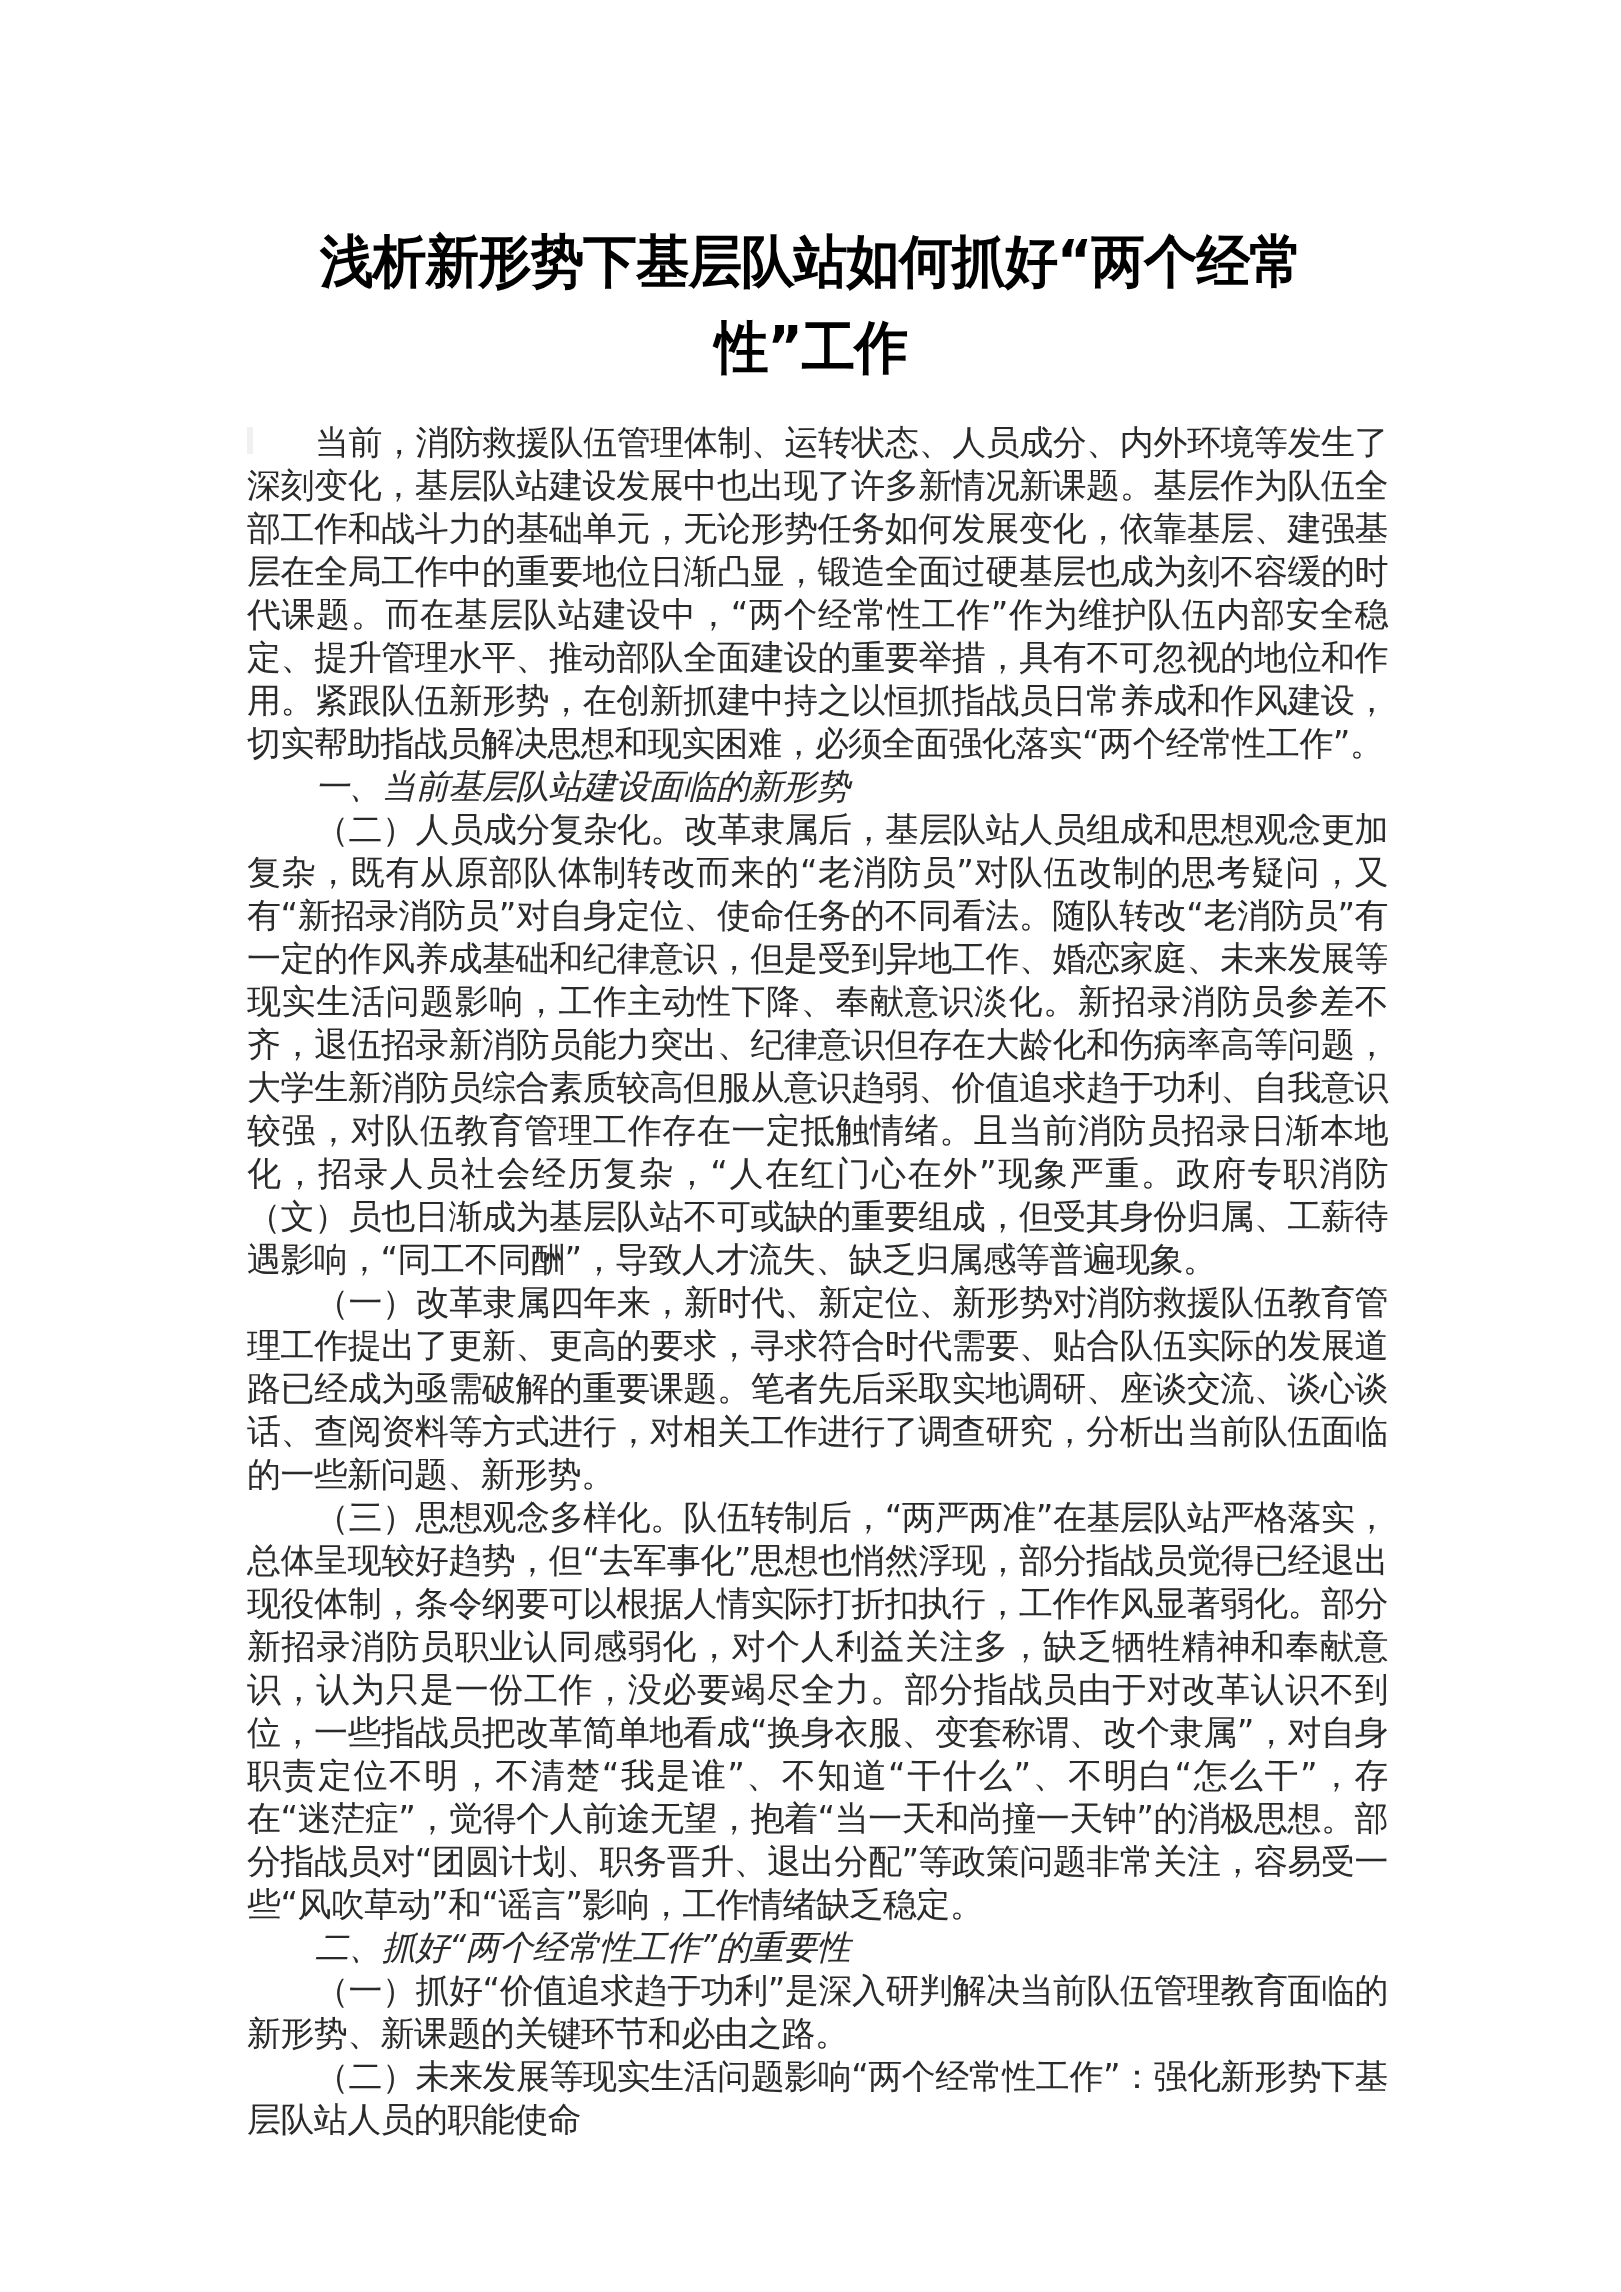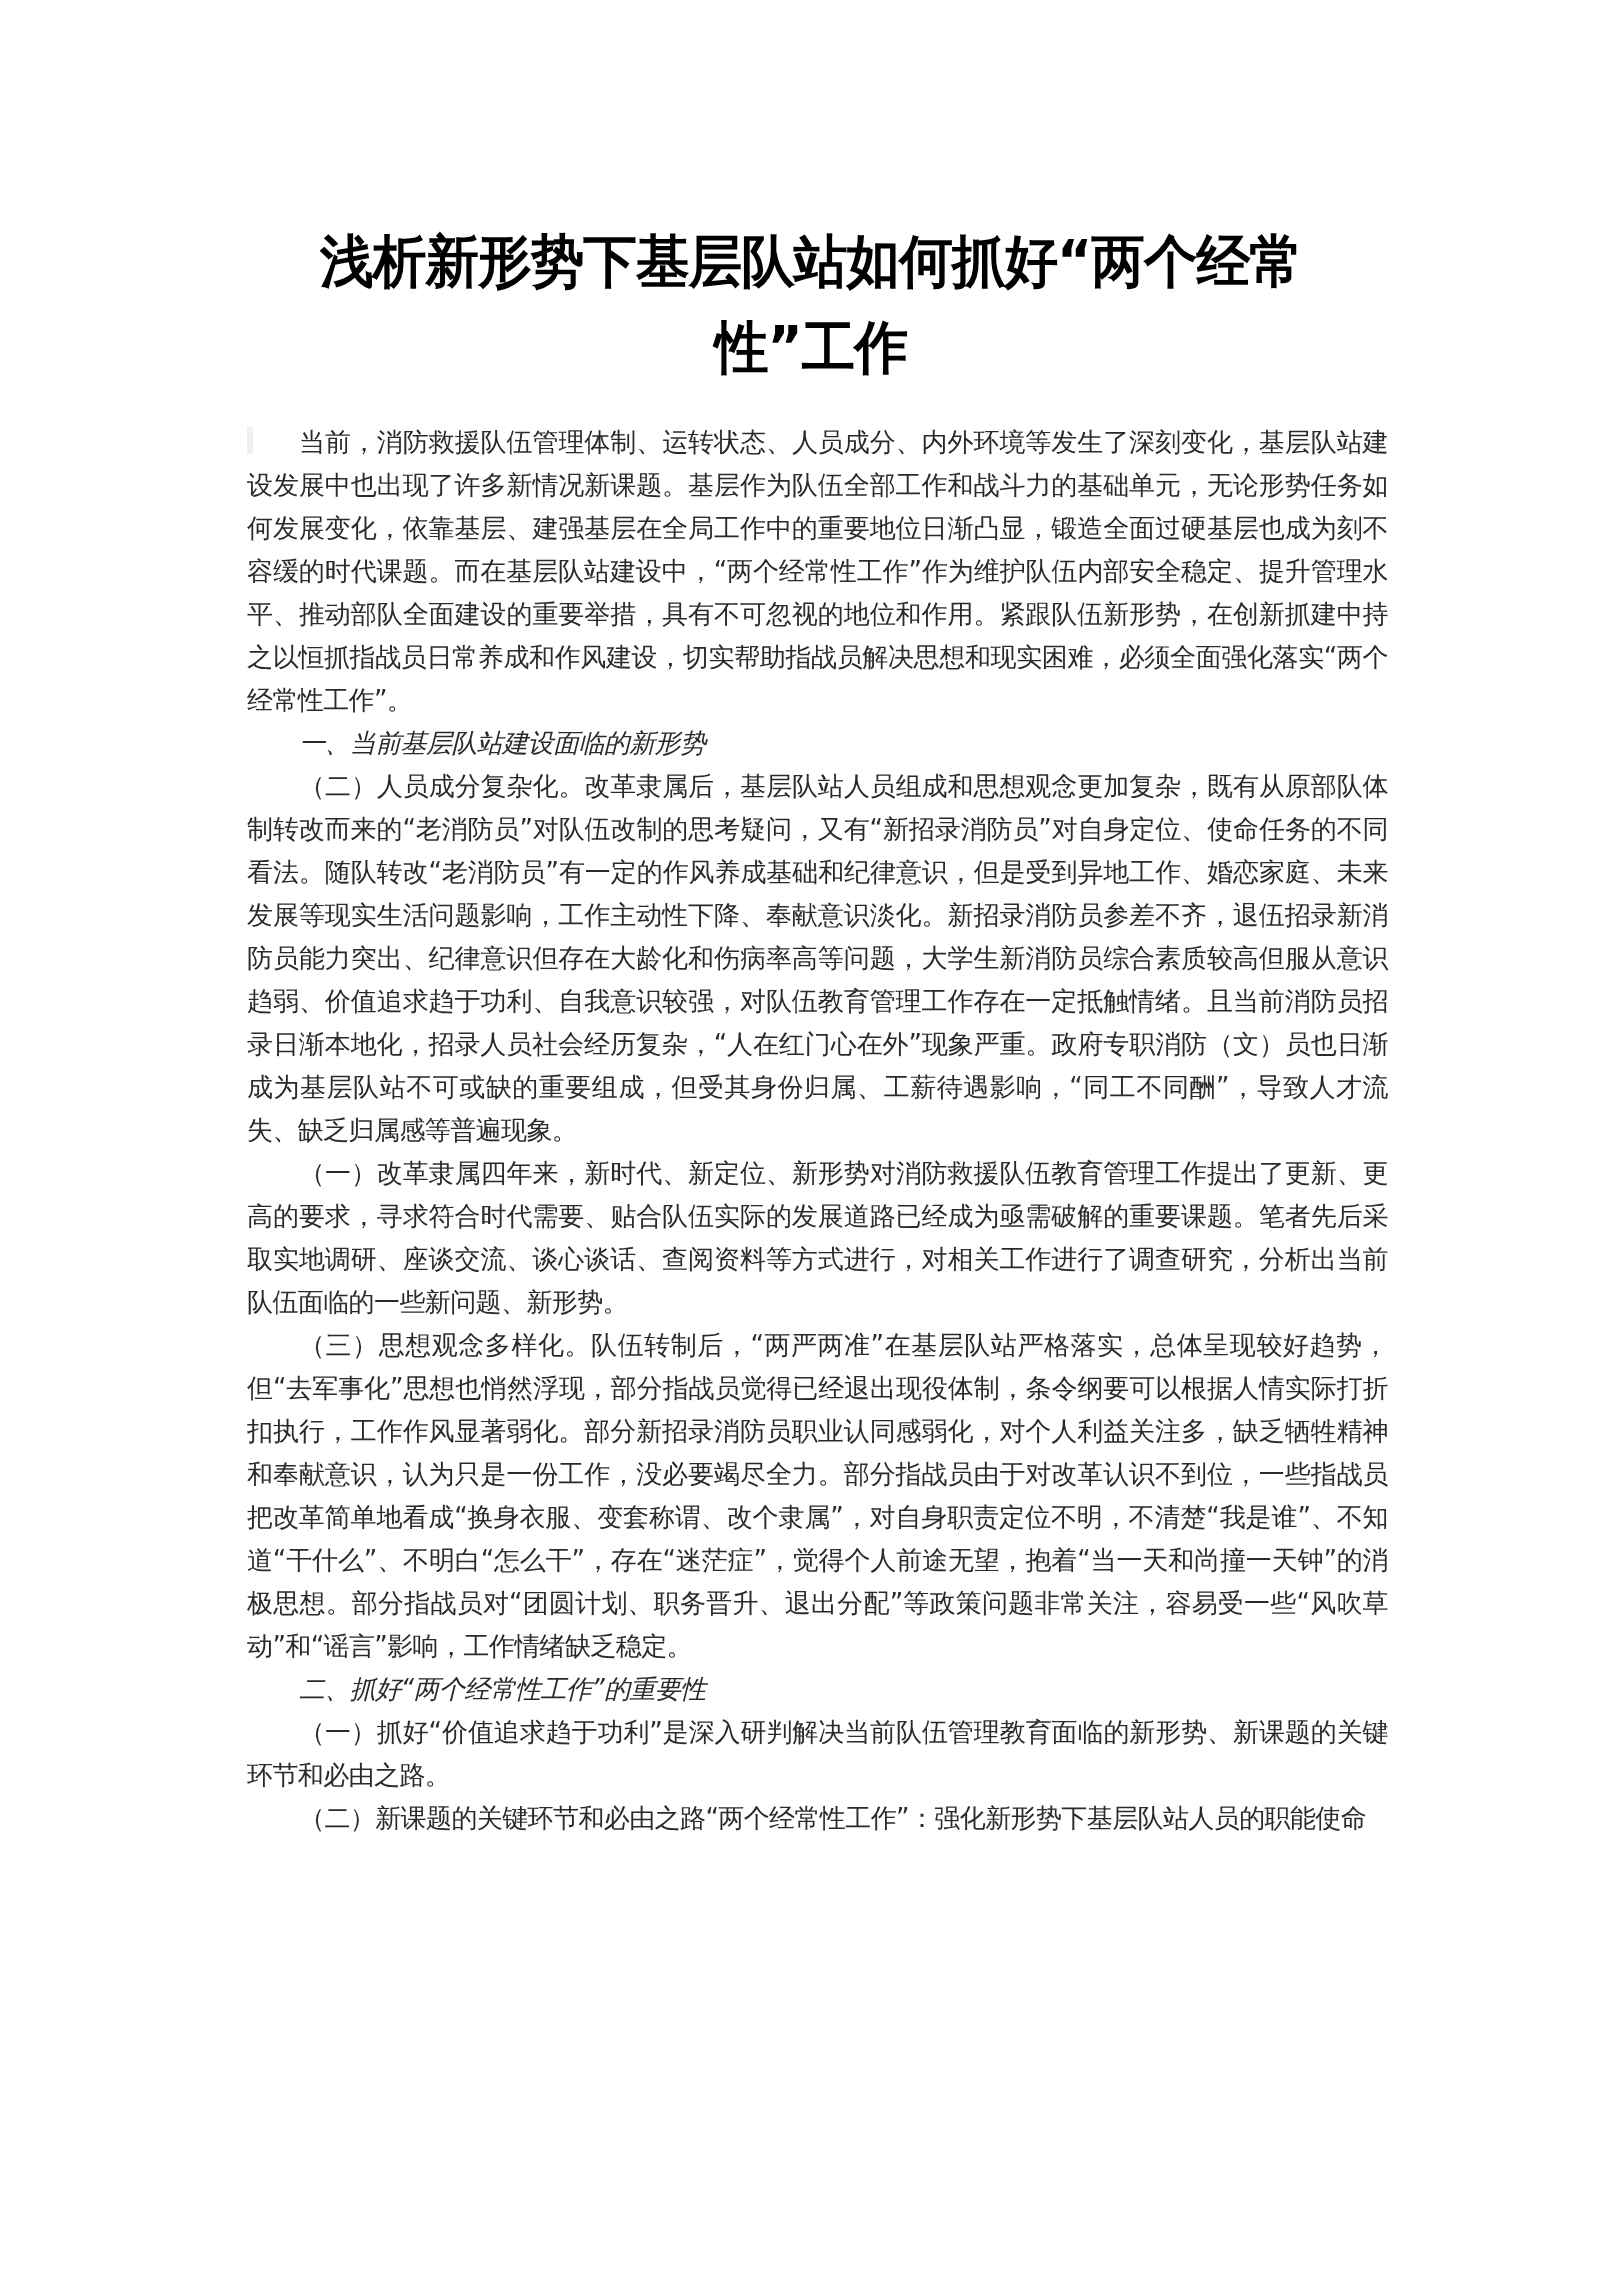--- a/index.html
+++ b/index.html
@@ -36,21 +36,21 @@
       color: #000000;
       letter-spacing: -1px;
       transform: scaleX(0.94);
       transform-origin: center top;
     }
     .body-text {
       position: absolute;
       left: 247px;
       top: 421px;
       width: 1141px;
-      font-size: 26px;
+      font-size: 34px;
       line-height: 43px;
       color: #2a2a2a;
       letter-spacing: -0.6px;
     }
     .body-text p {
       margin: 0;
       text-indent: 2em;
       text-align: justify;
     }
     .body-text p.heading {
@@ -75,16 +75,16 @@
   <div class="quote-mark"></div>
 
   <div class="body-text">
     <p>当前，消防救援队伍管理体制、运转状态、人员成分、内外环境等发生了深刻变化，基层队站建设发展中也出现了许多新情况新课题。基层作为队伍全部工作和战斗力的基础单元，无论形势任务如何发展变化，依靠基层、建强基层在全局工作中的重要地位日渐凸显，锻造全面过硬基层也成为刻不容缓的时代课题。而在基层队站建设中，“两个经常性工作”作为维护队伍内部安全稳定、提升管理水平、推动部队全面建设的重要举措，具有不可忽视的地位和作用。紧跟队伍新形势，在创新抓建中持之以恒抓指战员日常养成和作风建设，切实帮助指战员解决思想和现实困难，必须全面强化落实“两个经常性工作”。</p>
     <p class="heading">一、当前基层队站建设面临的新形势</p>
     <p>（二）人员成分复杂化。改革隶属后，基层队站人员组成和思想观念更加复杂，既有从原部队体制转改而来的“老消防员”对队伍改制的思考疑问，又有“新招录消防员”对自身定位、使命任务的不同看法。随队转改“老消防员”有一定的作风养成基础和纪律意识，但是受到异地工作、婚恋家庭、未来发展等现实生活问题影响，工作主动性下降、奉献意识淡化。新招录消防员参差不齐，退伍招录新消防员能力突出、纪律意识但存在大龄化和伤病率高等问题，大学生新消防员综合素质较高但服从意识趋弱、价值追求趋于功利、自我意识较强，对队伍教育管理工作存在一定抵触情绪。且当前消防员招录日渐本地化，招录人员社会经历复杂，“人在红门心在外”现象严重。政府专职消防（文）员也日渐成为基层队站不可或缺的重要组成，但受其身份归属、工薪待遇影响，“同工不同酬”，导致人才流失、缺乏归属感等普遍现象。</p>
     <p>（一）改革隶属四年来，新时代、新定位、新形势对消防救援队伍教育管理工作提出了更新、更高的要求，寻求符合时代需要、贴合队伍实际的发展道路已经成为亟需破解的重要课题。笔者先后采取实地调研、座谈交流、谈心谈话、查阅资料等方式进行，对相关工作进行了调查研究，分析出当前队伍面临的一些新问题、新形势。</p>
     <p>（三）思想观念多样化。队伍转制后，“两严两准”在基层队站严格落实，总体呈现较好趋势，但“去军事化”思想也悄然浮现，部分指战员觉得已经退出现役体制，条令纲要可以根据人情实际打折扣执行，工作作风显著弱化。部分新招录消防员职业认同感弱化，对个人利益关注多，缺乏牺牲精神和奉献意识，认为只是一份工作，没必要竭尽全力。部分指战员由于对改革认识不到位，一些指战员把改革简单地看成“换身衣服、变套称谓、改个隶属”，对自身职责定位不明，不清楚“我是谁”、不知道“干什么”、不明白“怎么干”，存在“迷茫症”，觉得个人前途无望，抱着“当一天和尚撞一天钟”的消极思想。部分指战员对“团圆计划、职务晋升、退出分配”等政策问题非常关注，容易受一些“风吹草动”和“谣言”影响，工作情绪缺乏稳定。</p>
     <p class="heading">二、抓好“两个经常性工作”的重要性</p>
     <p>（一）抓好“价值追求趋于功利”是深入研判解决当前队伍管理教育面临的新形势、新课题的关键环节和必由之路。</p>
-    <p>（二）新课题的关键环节和必由之路“两个经常性工作”：强化新形势下基层队站人员的职能使命</p>
+    <p>（二）未来发展等现实生活问题影响“两个经常性工作”：强化新形势下基层队站人员的职能使命</p>
   </div>
 </div>
 
 
 </body></html>

